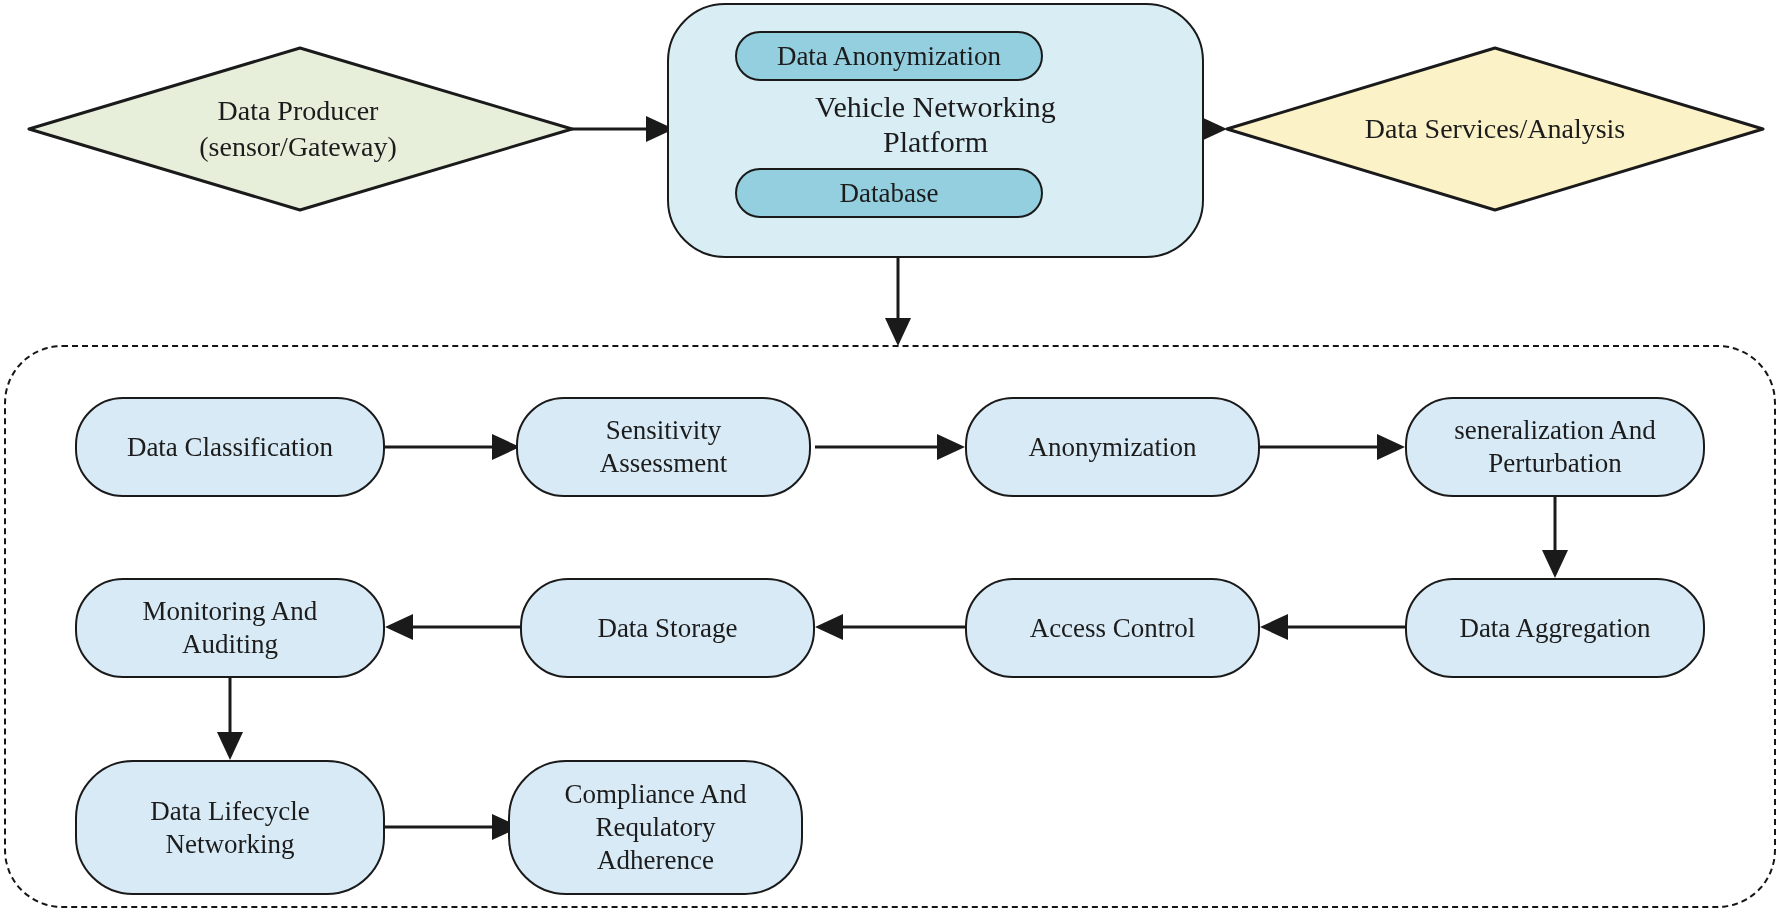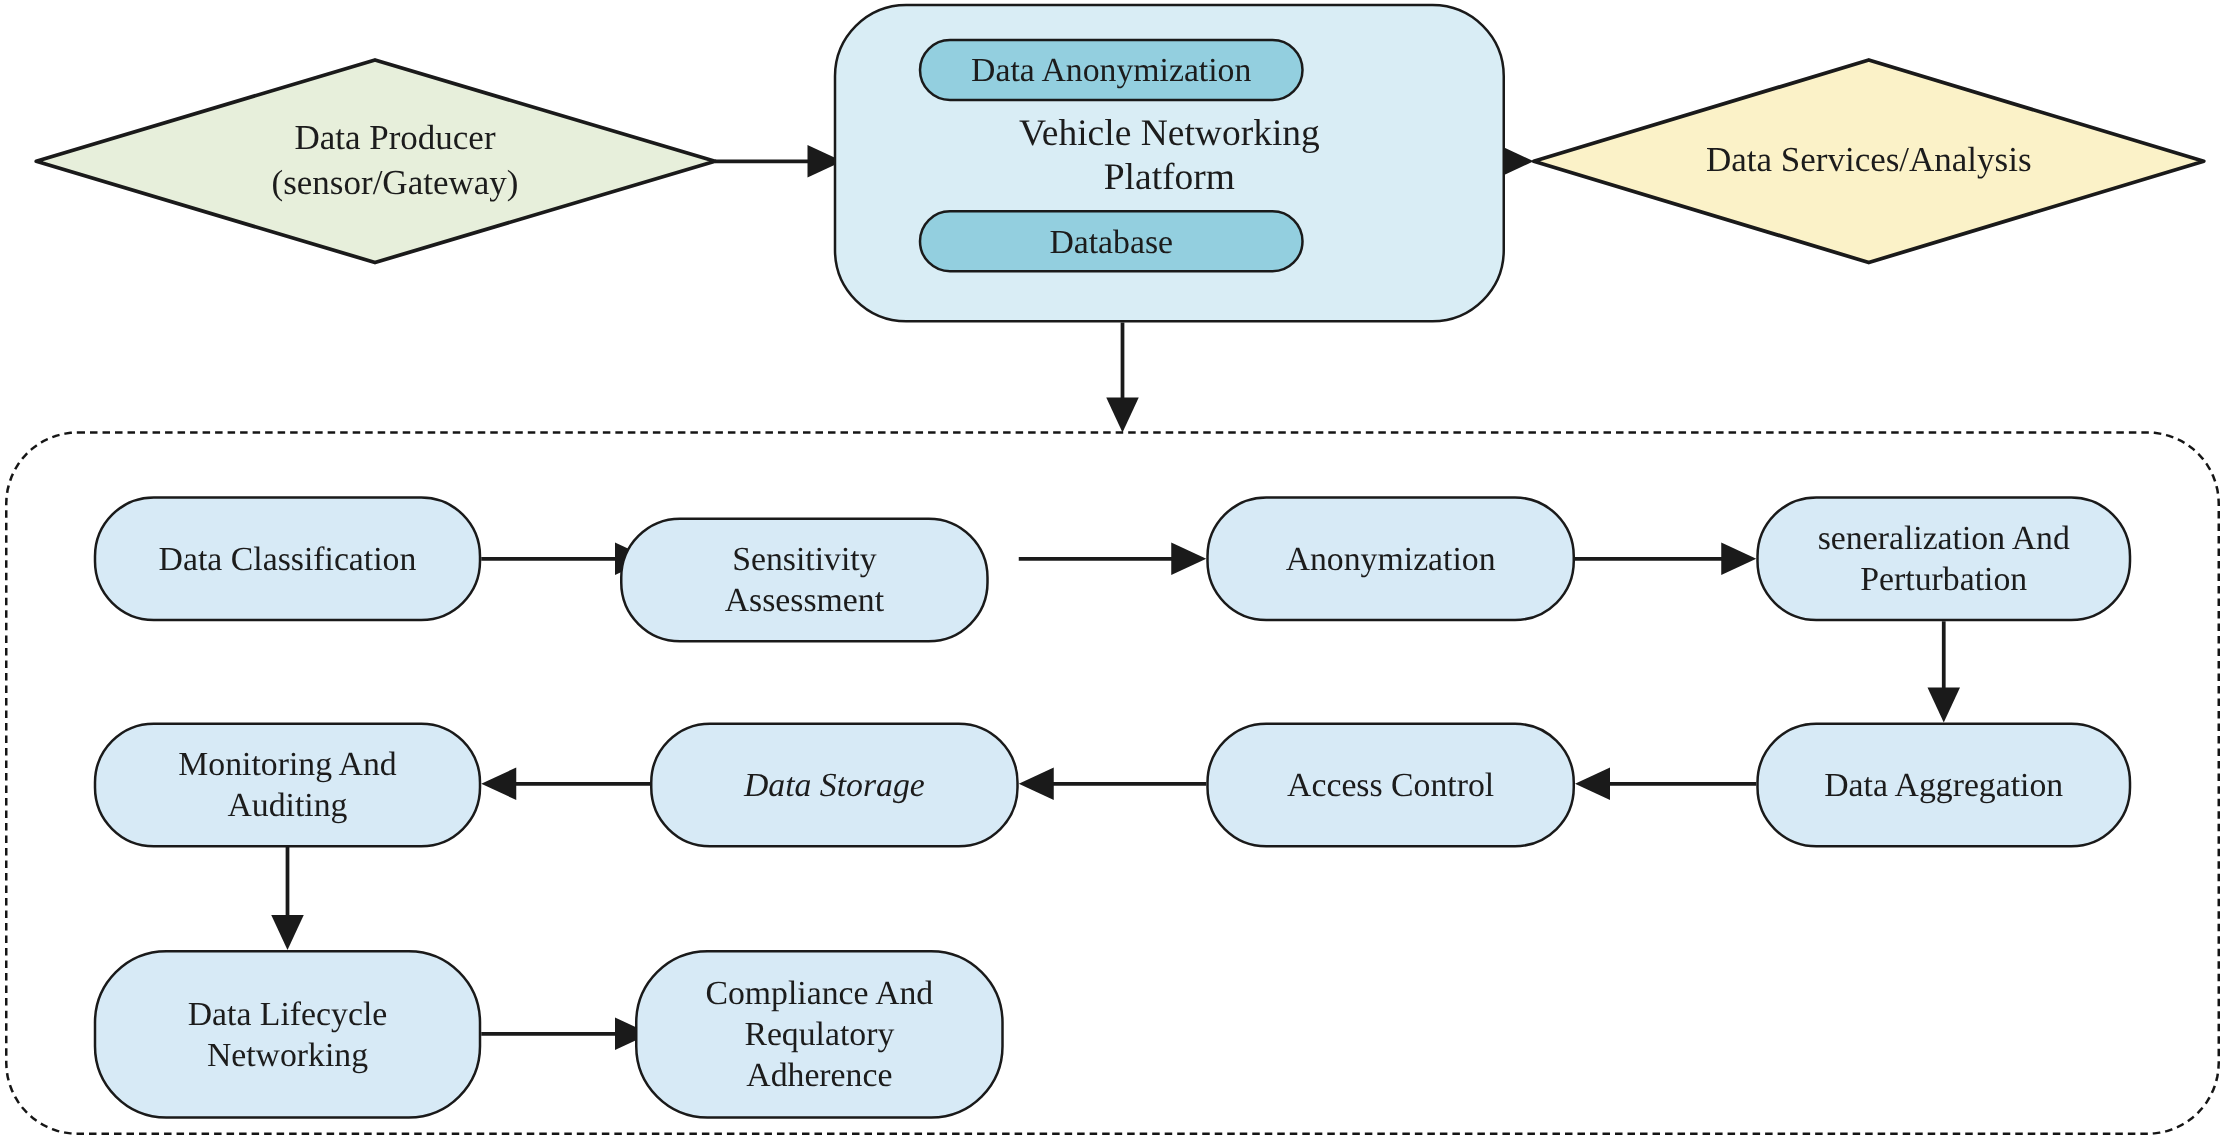--- a/index.html
+++ b/index.html
@@ -143,44 +143,44 @@
     <g class="arrow">
       <line x1="230" y1="677" x2="230" y2="736"></line>
       <polygon points="230,760 217,732 243,732"></polygon>
     </g>
     <g class="arrow">
       <line x1="385" y1="827" x2="496" y2="827"></line>
       <polygon points="520,827 492,814 492,840"></polygon>
     </g>
   </svg>
 
-  <div class="node-label" style="left:106px; top:74px; width:420px; height:110px;">Data Producer
+  <div class="node-label" style="left:88px; top:74px; width:420px; height:110px;">Data Producer
 (sensor/Gateway)</div>
 
   <div class="platform">
     <div class="module top">Data Anonymization</div>
     <div class="platform-title">Vehicle Networking
 Platform</div>
     <div class="module bottom">Database</div>
   </div>
 
   <div class="node-label" style="left:1285px; top:94px; width:420px; height:70px;">Data Services/Analysis</div>
 
   <div class="pipeline-box"></div>
 
   <div class="pill h100 row1" style="left:75px; width:310px;">Data Classification</div>
-  <div class="pill h100 row1" style="left:496px; width:295px;margin-top:17px;">Sensitivity
+  <div class="pill h100 row1" style="left:516px; width:295px;">Sensitivity
 Assessment</div>
   <div class="pill h100 row1" style="left:965px; width:295px;">Anonymization</div>
   <div class="pill h100 row1" style="left:1405px; width:300px;">seneralization And
 Perturbation</div>
 
   <div class="pill h100 row2" style="left:75px; width:310px;">Monitoring And
 Auditing</div>
-  <div class="pill h100 row2" style="left:520px; width:295px;font-style:italic;">Data Storage</div>
+  <div class="pill h100 row2" style="left:520px; width:295px;">Data Storage</div>
   <div class="pill h100 row2" style="left:965px; width:295px;">Access Control</div>
   <div class="pill h100 row2" style="left:1405px; width:300px;">Data Aggregation</div>
 
   <div class="pill h135 row3" style="left:75px; width:310px;">Data Lifecycle
 Networking</div>
   <div class="pill h135 row3" style="left:508px; width:295px;">Compliance And
 Requlatory
 Adherence</div>
 
 </div>

